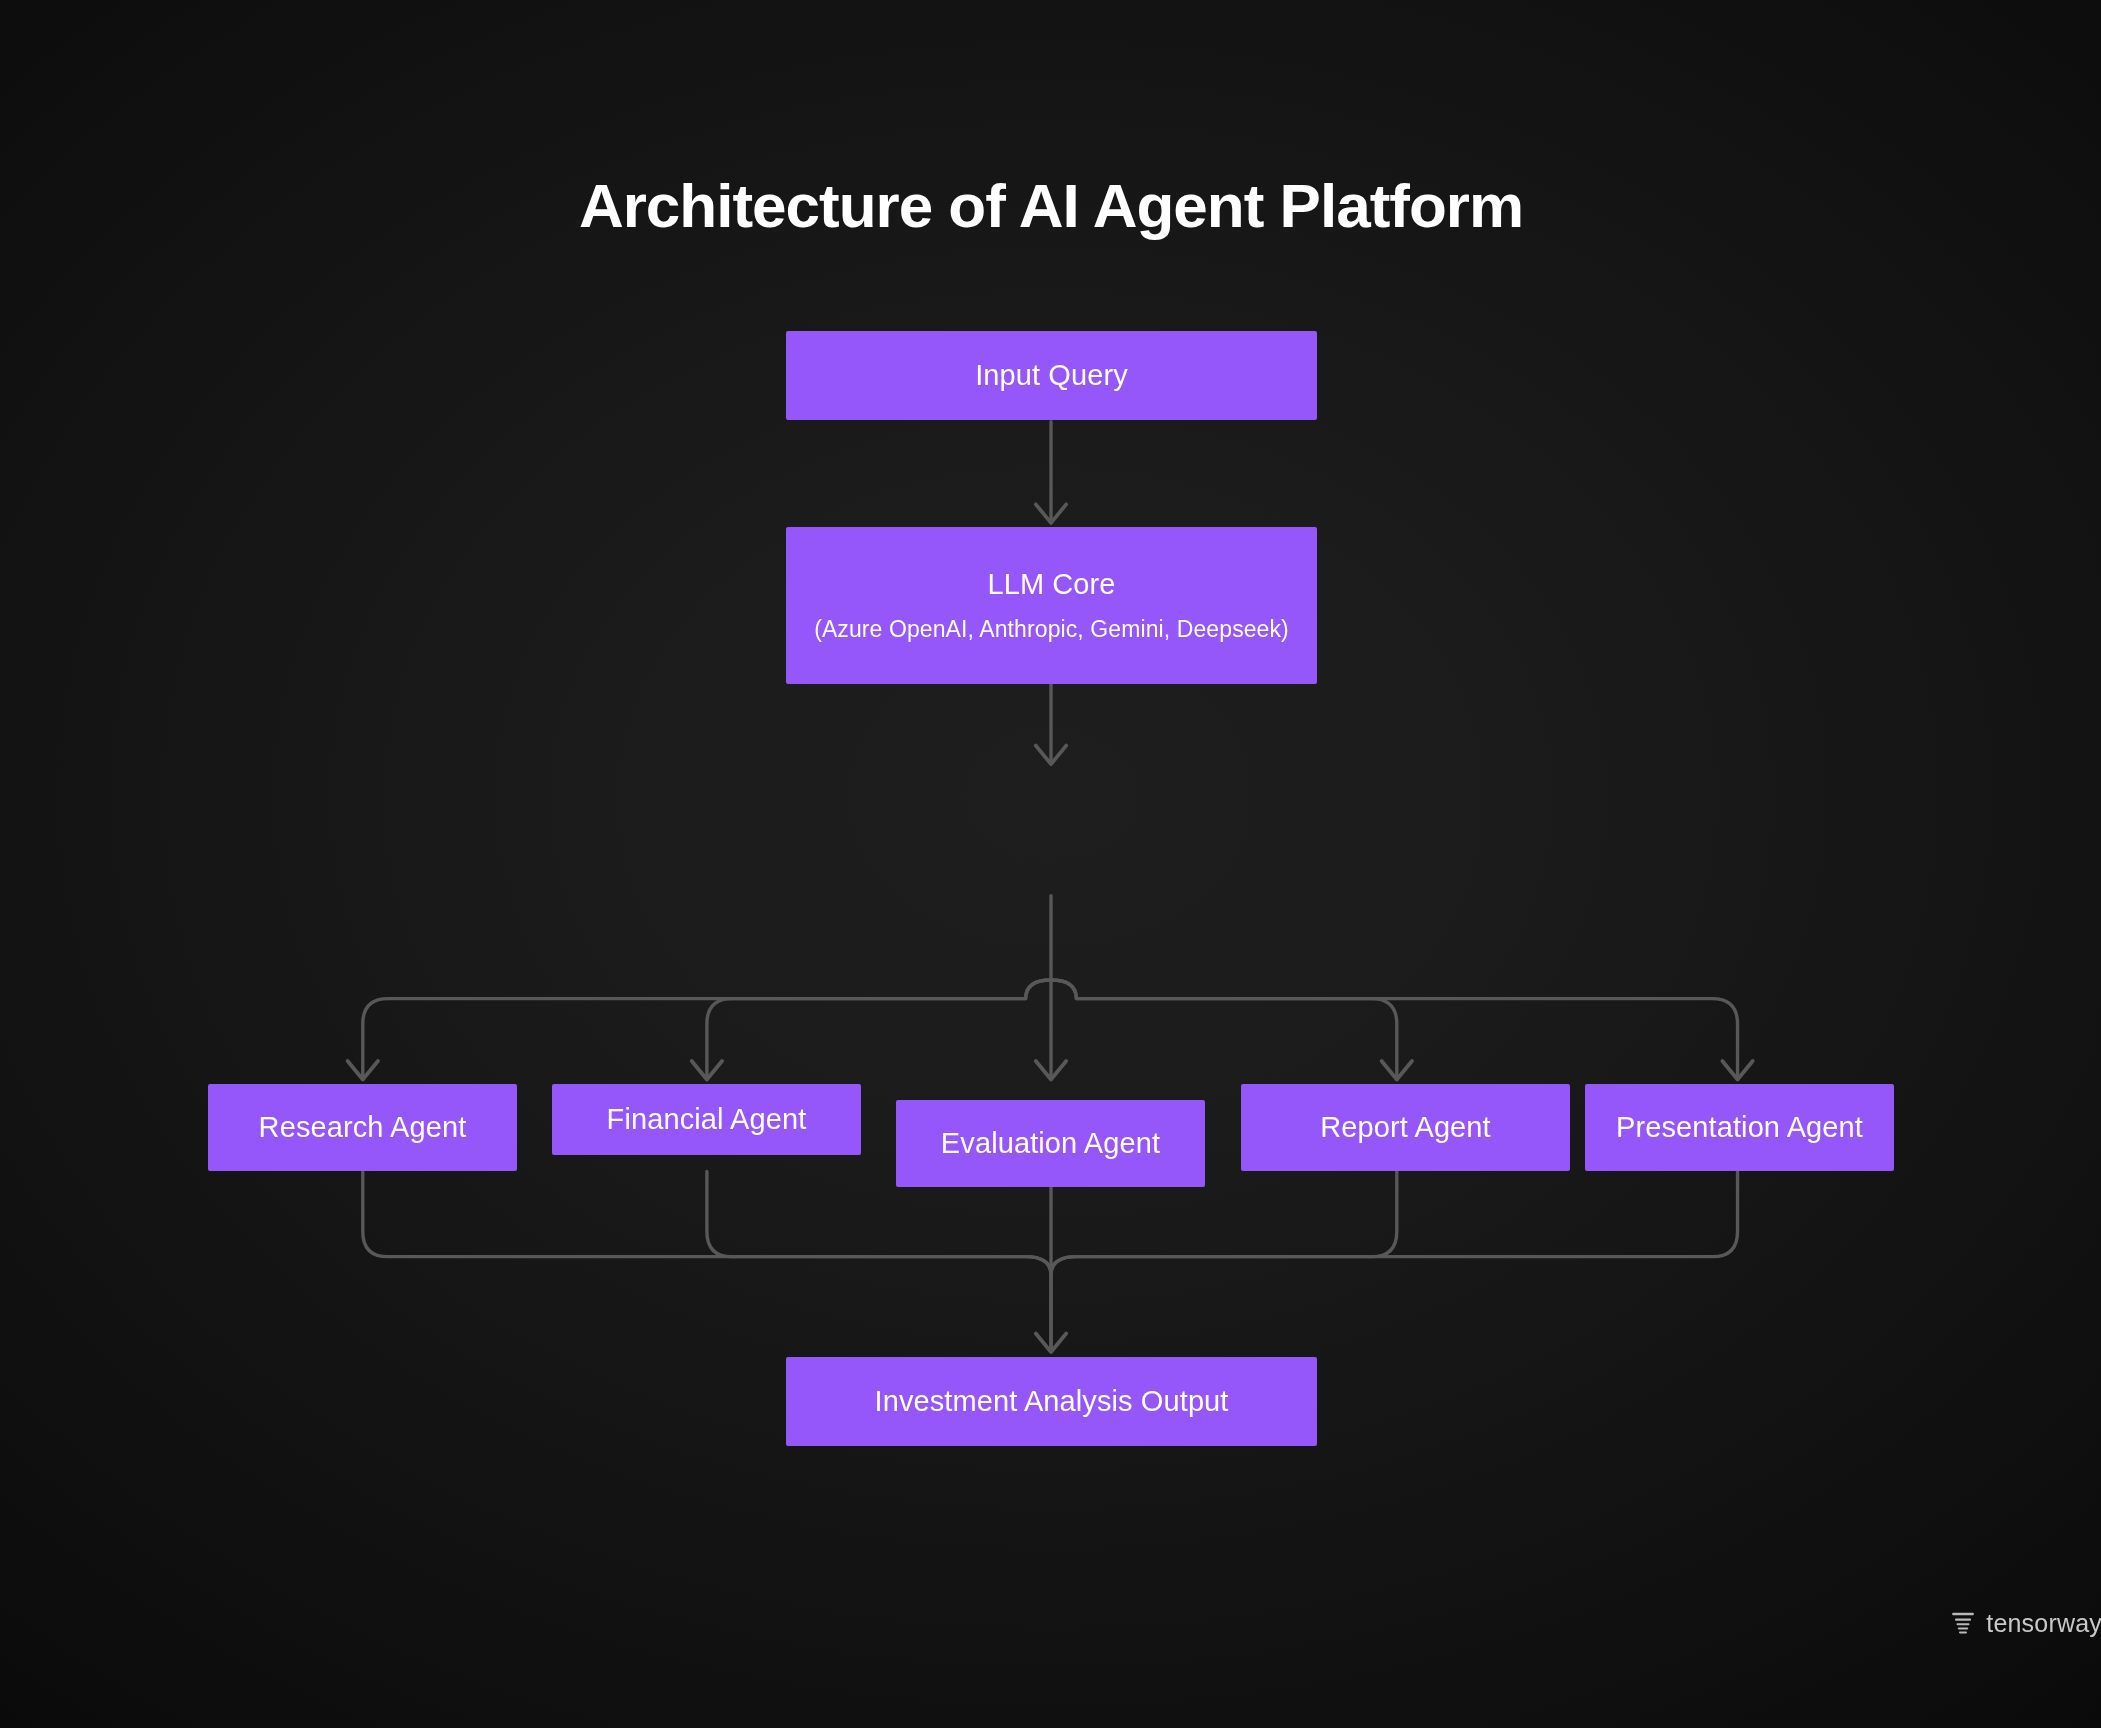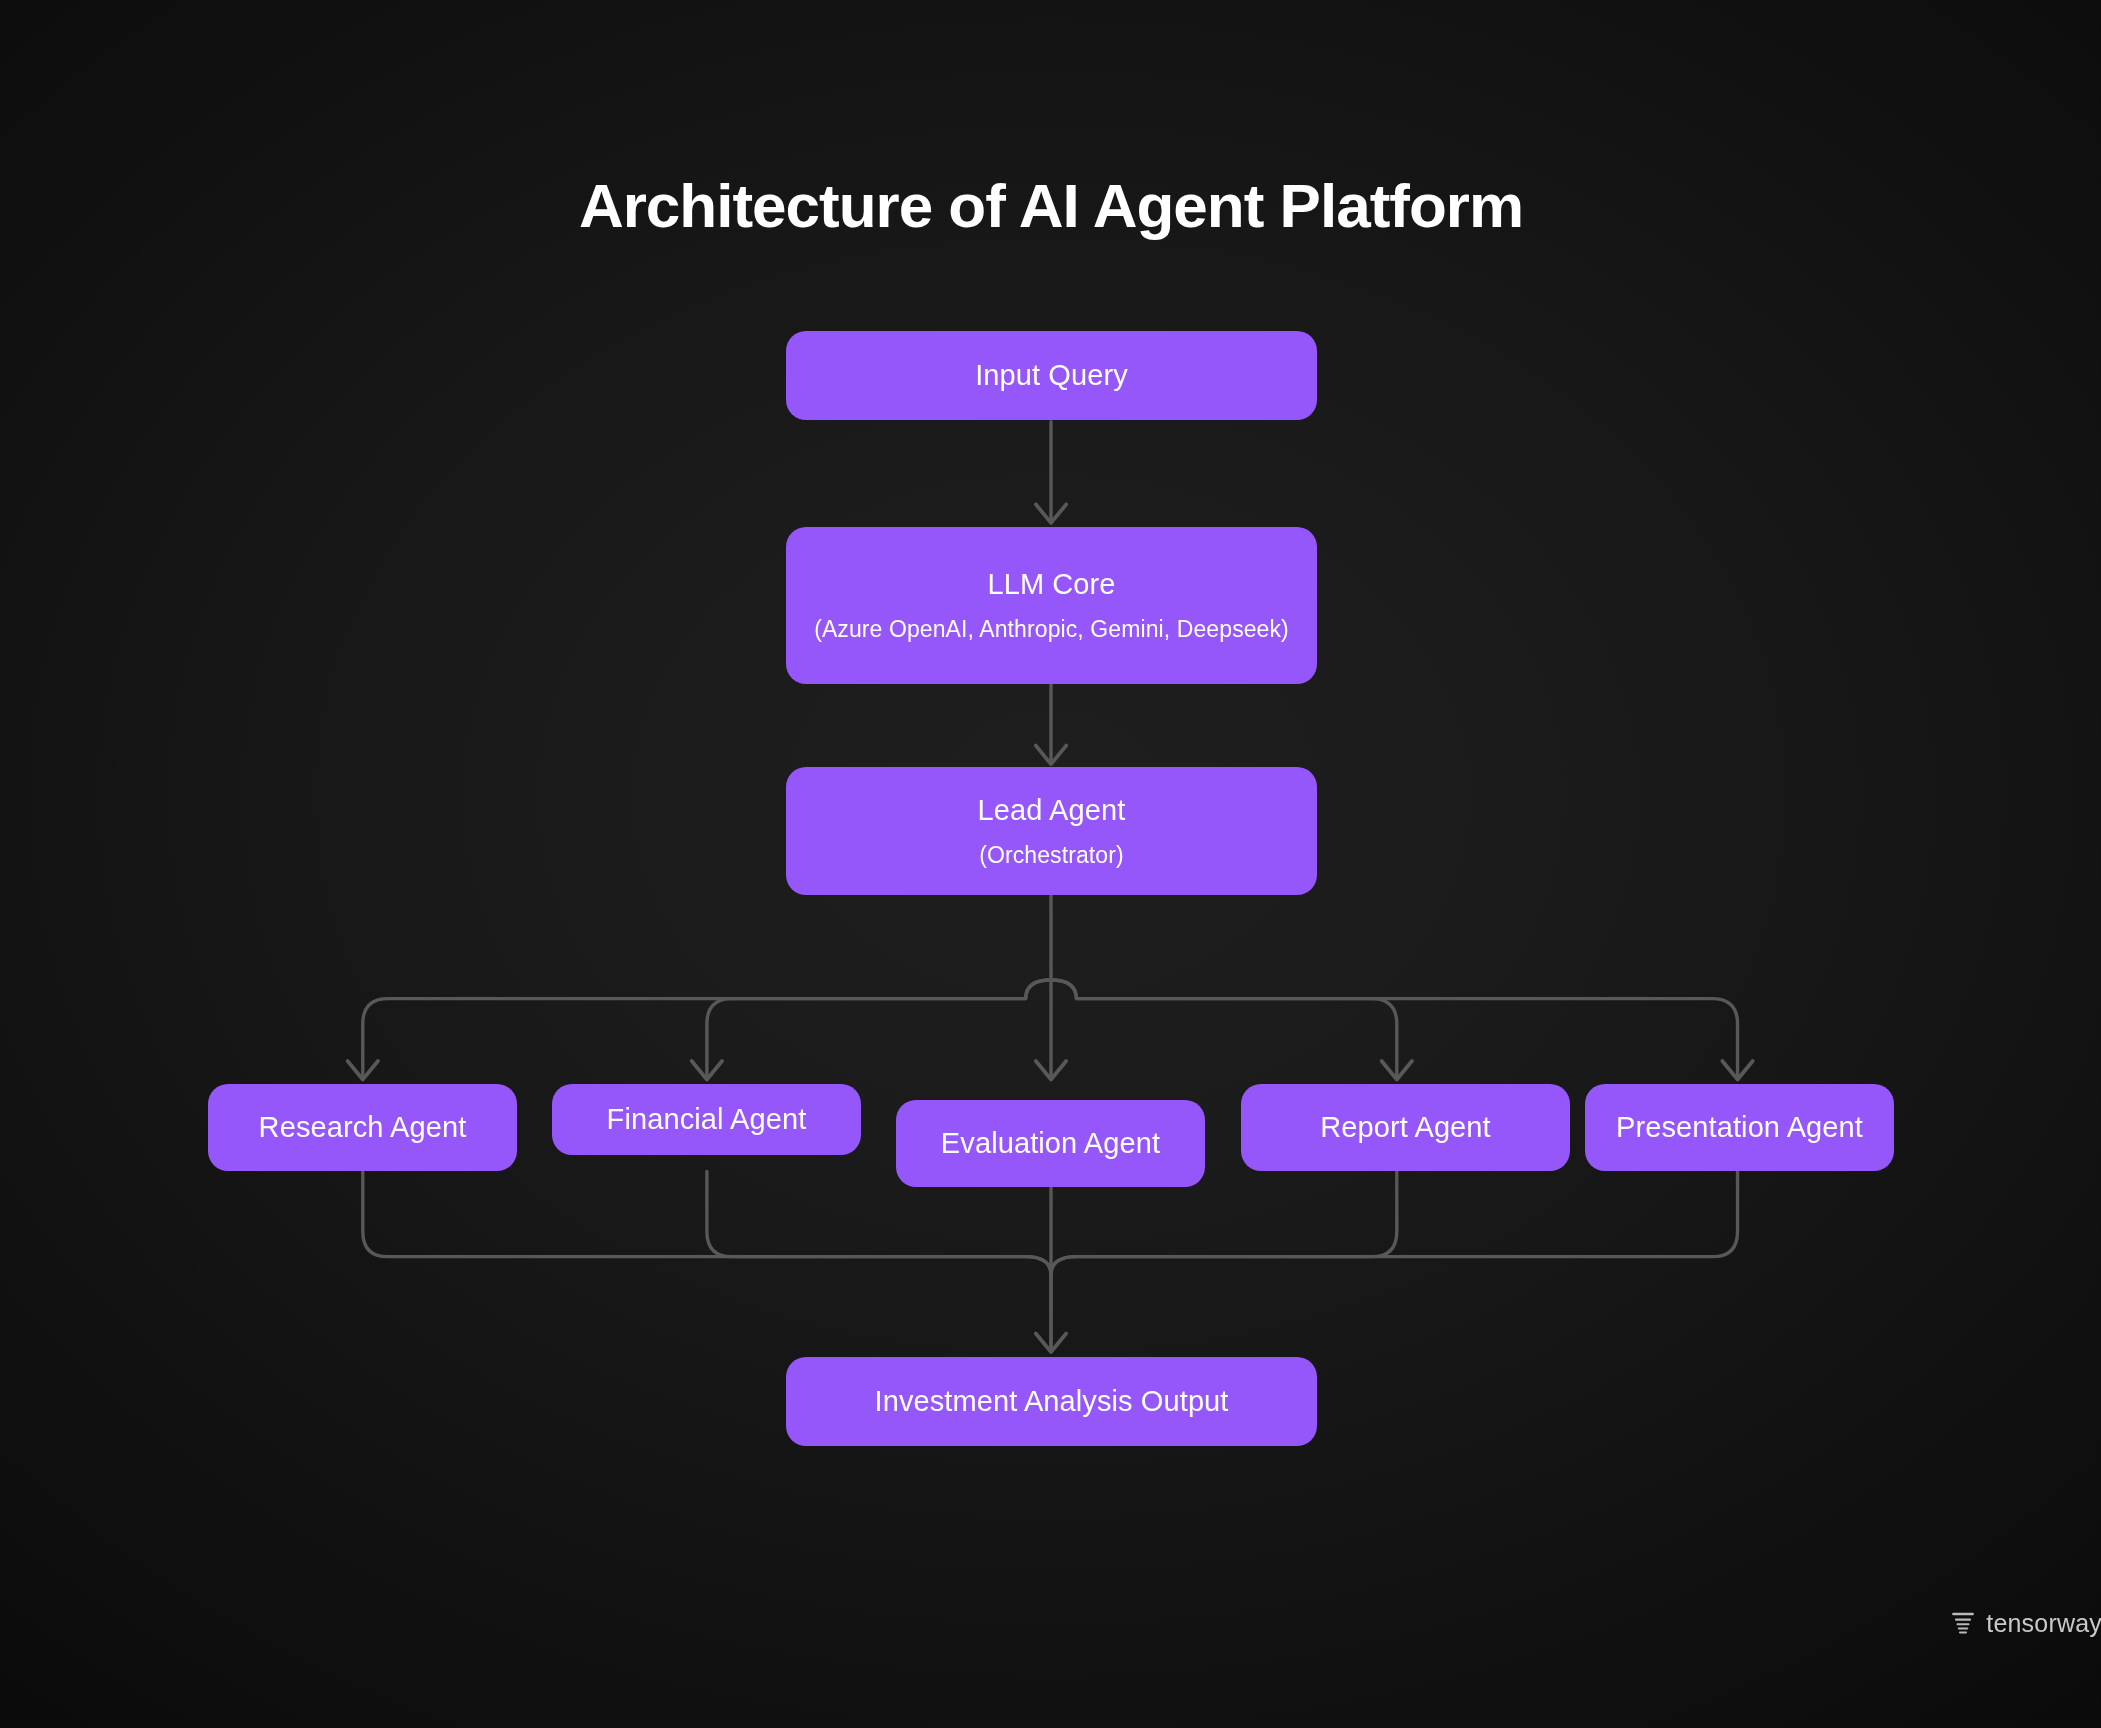--- a/index.html
+++ b/index.html
@@ -61,21 +61,21 @@
     stroke-width: 4.5;
     stroke-linecap: round;
     stroke-linejoin: round;
   }
 
   
   .node {
     position: absolute;
     box-sizing: border-box;
     background: #9557fa;
-    border-radius: 20px;
+    border-radius: 2px;
     display: flex;
     flex-direction: column;
     align-items: center;
     justify-content: center;
     color: #ffffff;
     text-align: center;
     padding: 0 15px;
   }
   .node-title {
     font-size: 29px;
@@ -163,24 +163,20 @@
 
   <div class="node" style="left:786px; top:331px; width:531px; height:89px;">
     <div class="node-title">Input Query</div>
   </div>
 
   <div class="node" style="left:786px; top:527px; width:531px; height:157px;">
     <div class="node-title">LLM Core</div>
     <div class="node-sub">(Azure OpenAI, Anthropic, Gemini, Deepseek)</div>
   </div>
 
-  <div class="node" style="left:786px; top:767px; width:531px; height:128px;">
-    <div class="node-title">Lead Agent</div>
-    <div class="node-sub">(Orchestrator)</div>
-  </div>
 
   <div class="node" style="left:208px; top:1084px; width:309px; height:87px;">
     <div class="node-title">Research Agent</div>
   </div>
 
   <div class="node" style="left:552px; top:1084px; width:309px; height:71px;">
     <div class="node-title">Financial Agent</div>
   </div>
 
   <div class="node" style="left:896px; top:1084px; width:309px; height:87px;margin-top:16px;">

